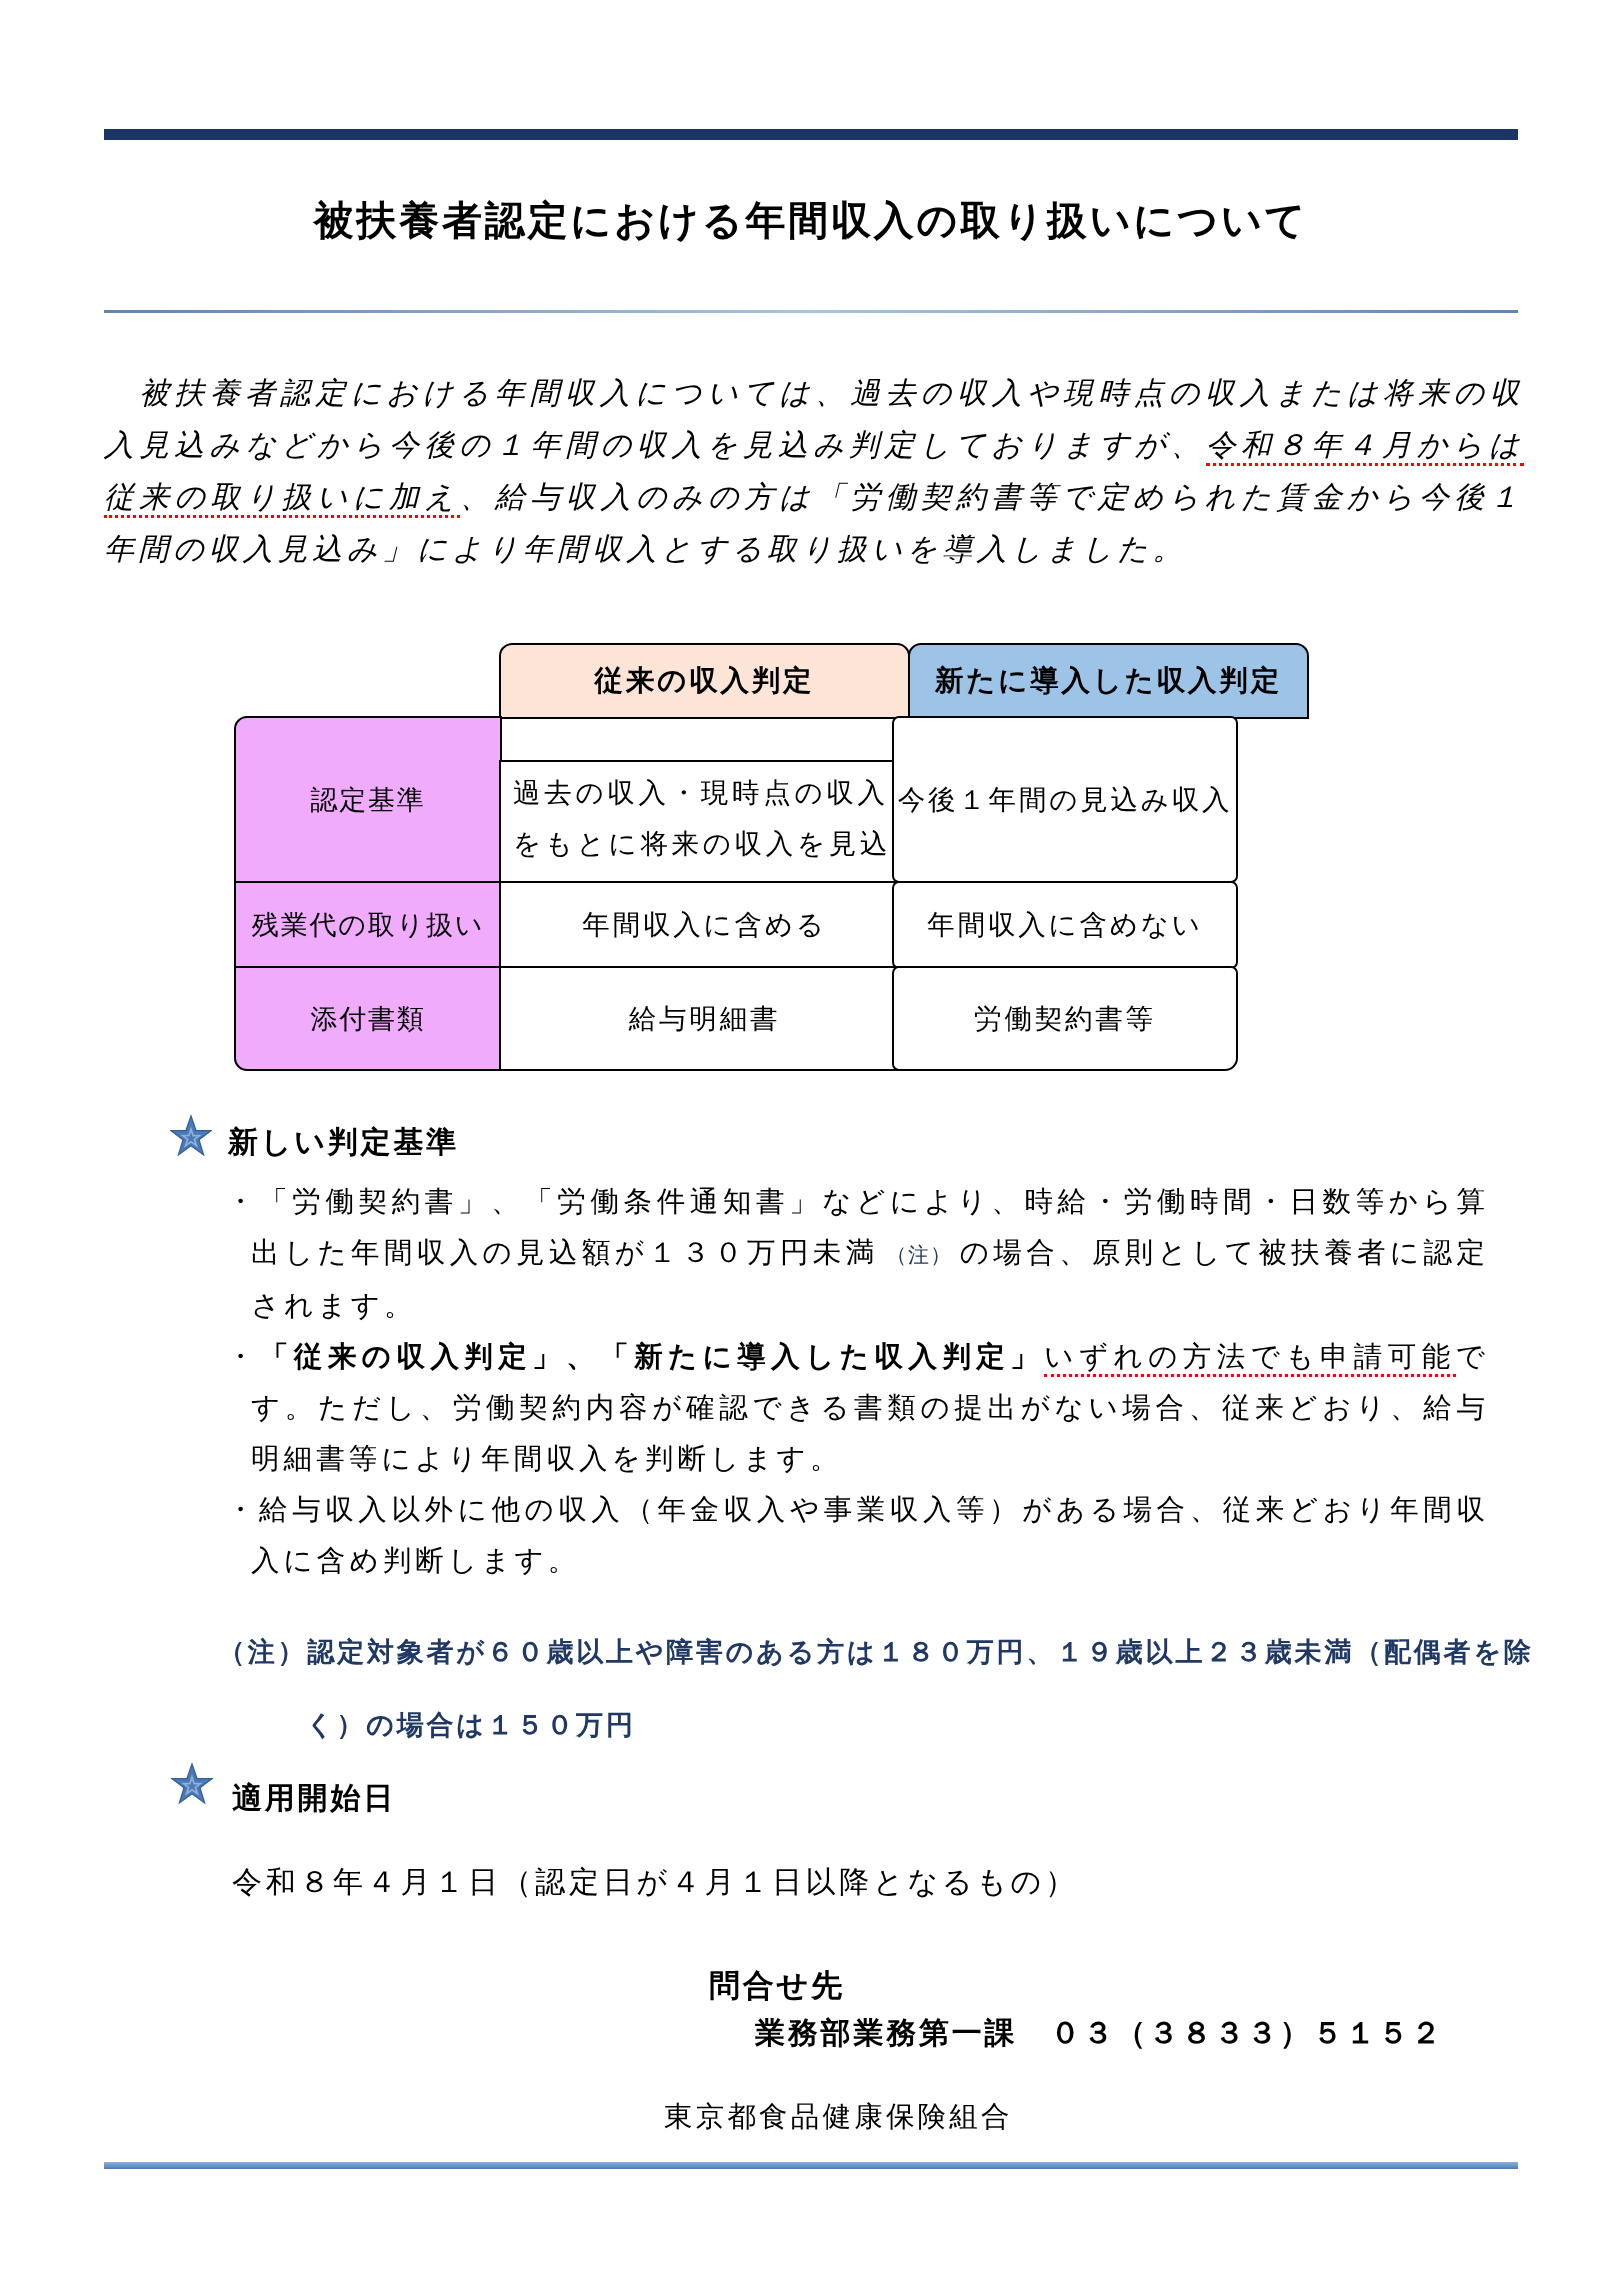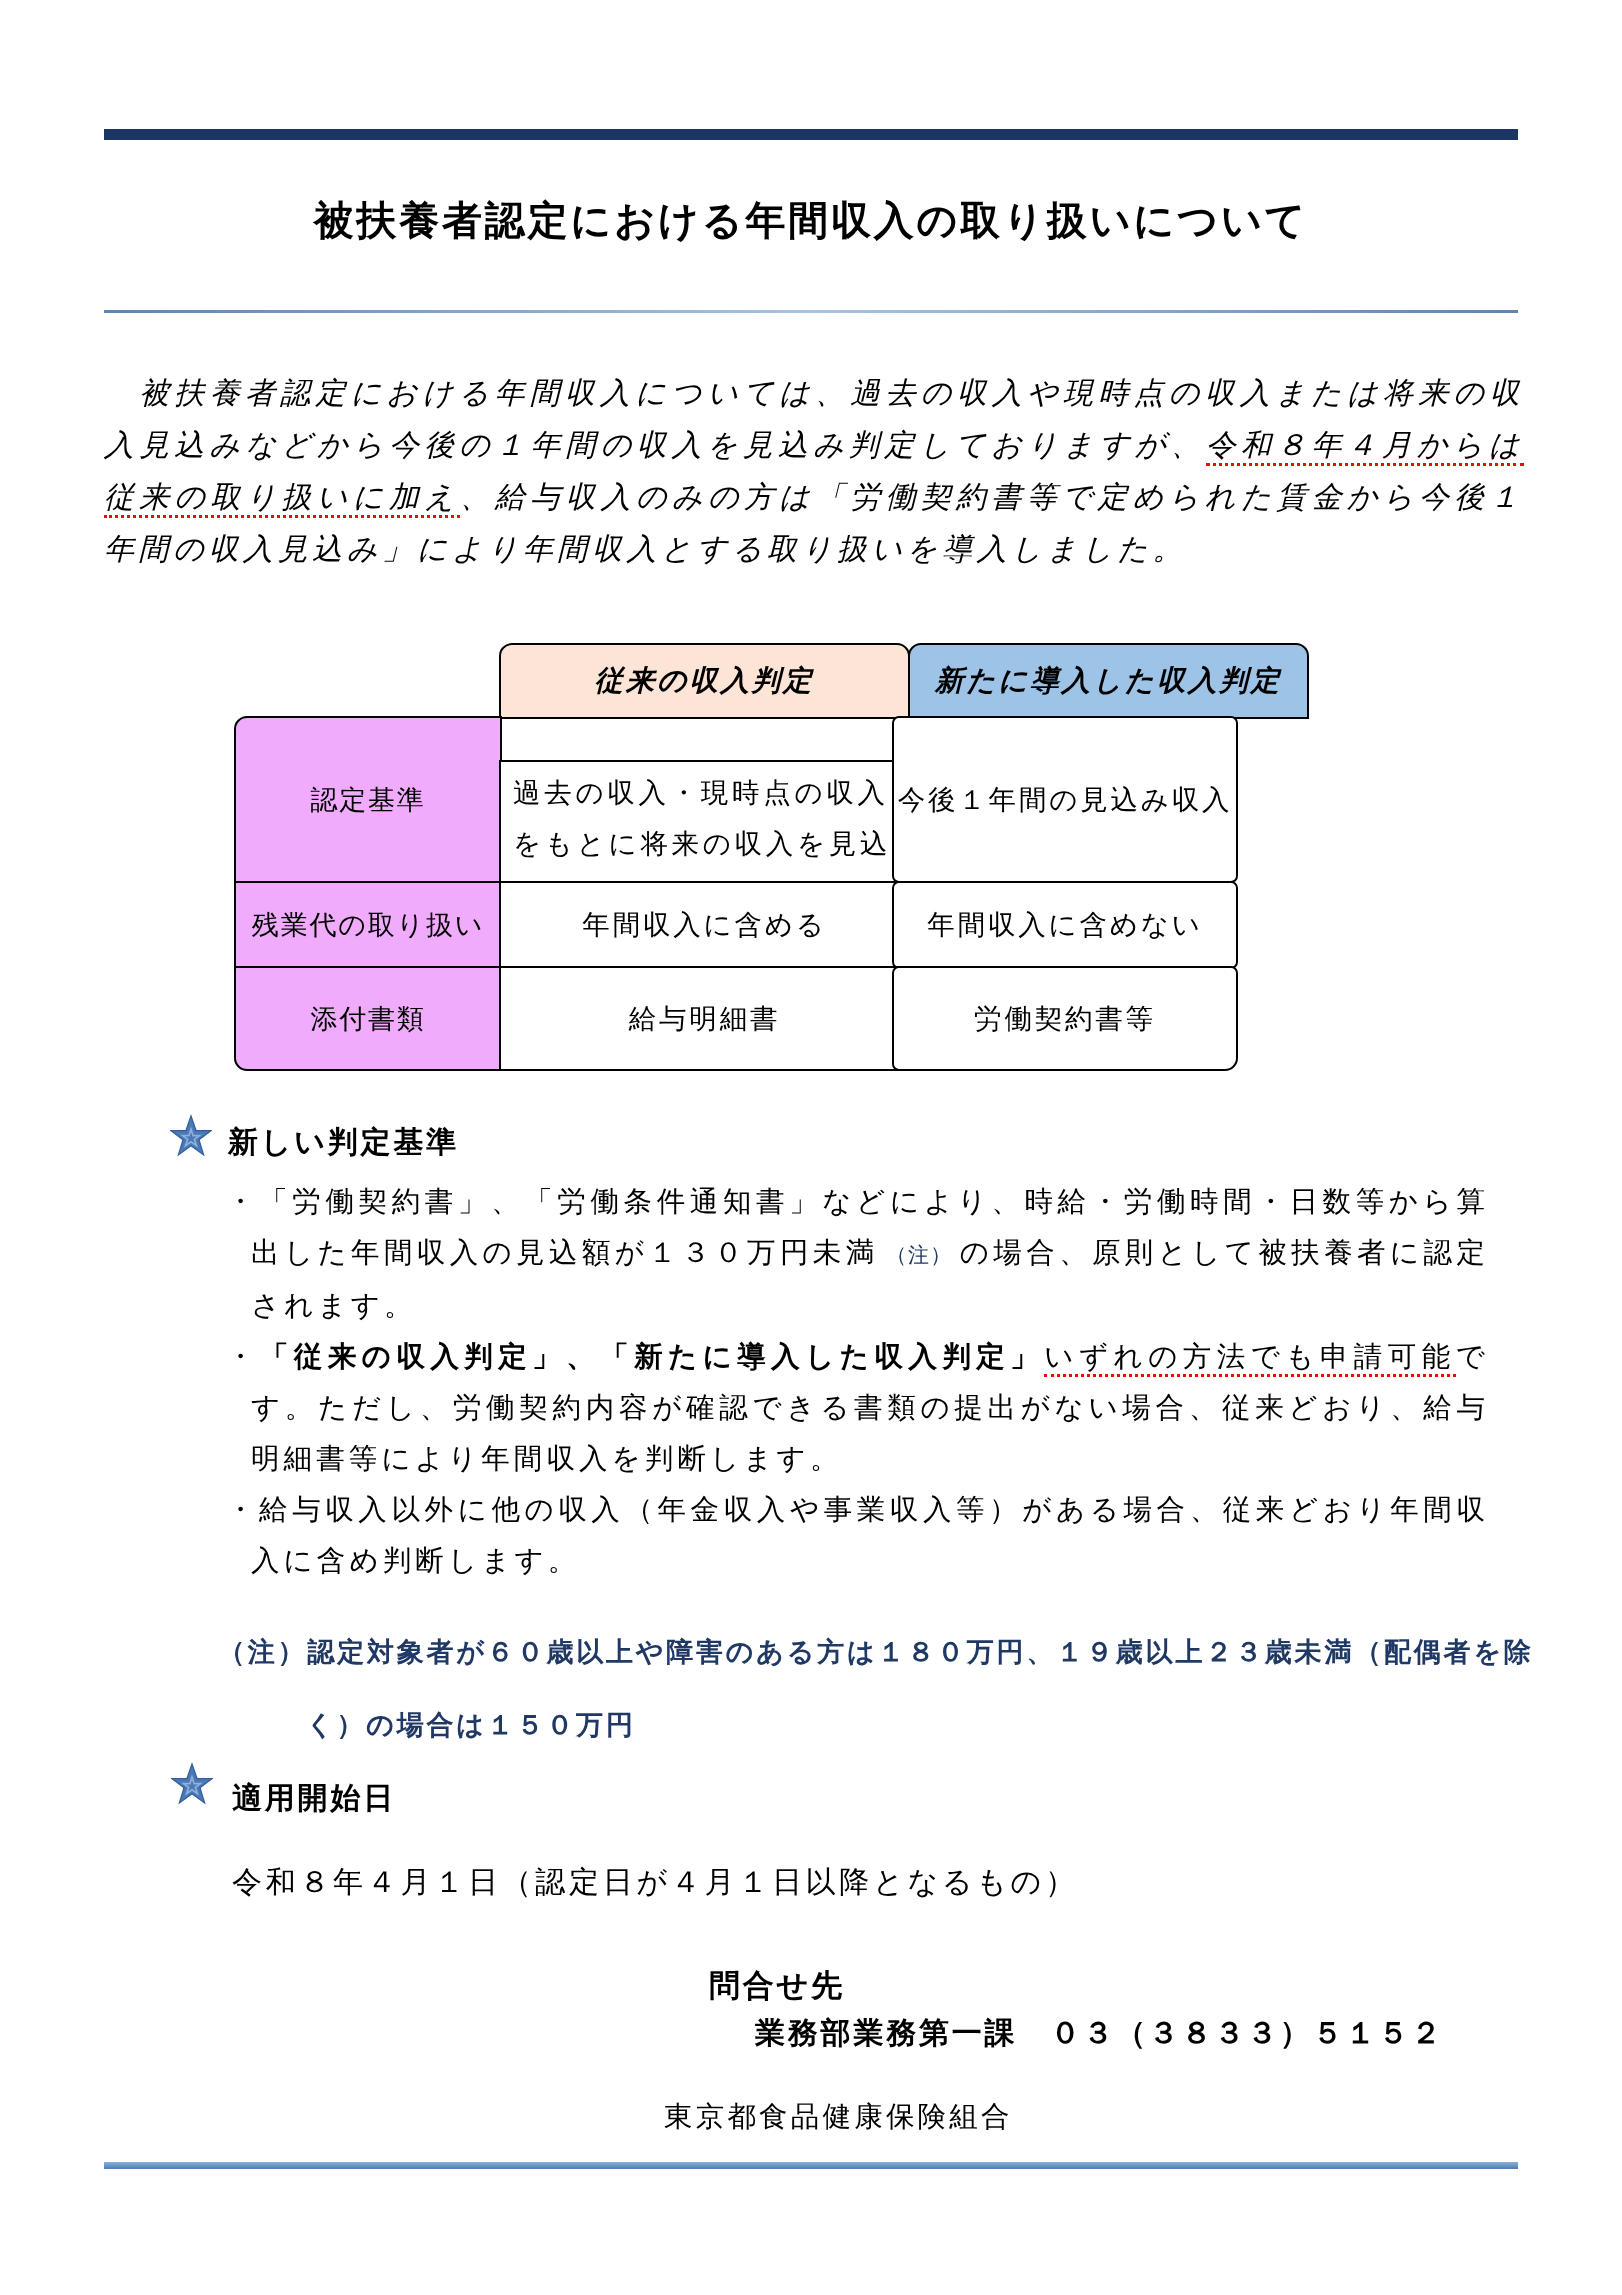--- a/index.html
+++ b/index.html
@@ -19,21 +19,21 @@
   
   .intro{left:104px;top:367px;width:1420px;font-size:30px;line-height:52px;
          letter-spacing:4.6px;text-align:justify;font-style:italic;}
   .red-dotted{border-bottom:3.7px dotted #ff0000;padding-bottom:1.8px;}
 
   
   .tbl{left:234px;top:643px;width:1075px;height:428px;}
   .cell{position:absolute;box-sizing:border-box;border:2.8px solid #000;
         display:flex;align-items:center;justify-content:center;
         font-size:27.5px;letter-spacing:2.8px;text-align:center;background:#fff;}
-  .th{font-weight:bold;font-size:28.5px;font-style:italic;}
+  .th{font-weight:bold;font-size:28.5px;}
   .th-old{left:265px;top:0;width:411px;height:76px;background:#FCE4D6;
           border-radius:13px 13px 0 0;}
   .th-new{left:674px;top:0;width:401px;height:76px;background:#9DC3E6;
           border-radius:13px 13px 0 0;}
   .rowlab{background:#f0abfc;font-size:27px;letter-spacing:1.8px;}
   .r1{top:73px;height:167px;} .r2{top:238px;height:88px;} .r3{top:323px;height:105px;}
   .c0{left:0;width:268px;} .c1{left:265px;width:411px;} .c2{left:658px;width:346px;border-radius:7px;}
   .lab-r1{border-top-left-radius:13px;}
   .lab-r3{border-bottom-left-radius:13px;}
   .cell-br{border-bottom-right-radius:13px;}

